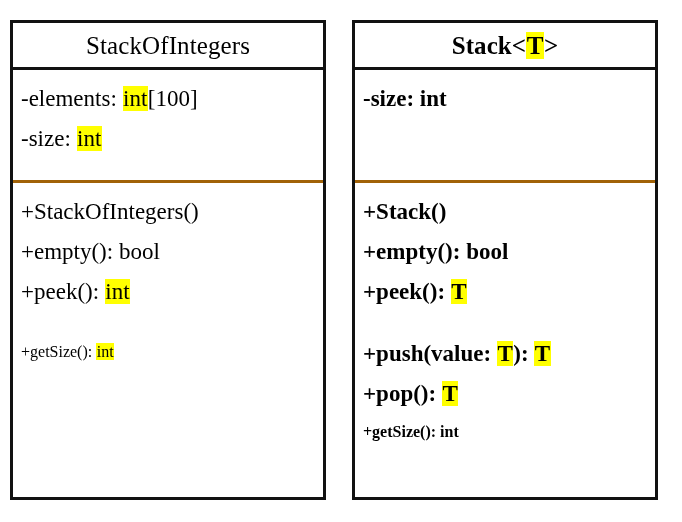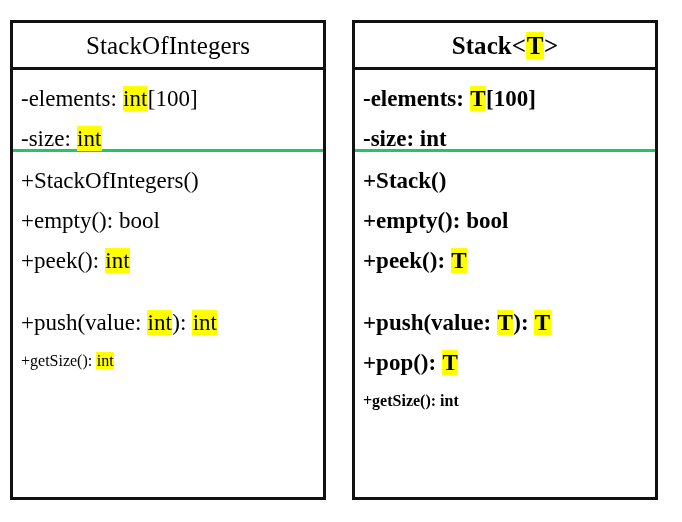--- a/index.html
+++ b/index.html
@@ -44,23 +44,23 @@
     justify-content: center;
     white-space: nowrap;
   }
   .class-name {
     font-size: 25px;
     line-height: 27px;
     letter-spacing: 0.1px;
   }
 
   .class-attributes {
-    height: 82px;
+    height: 113px;
     box-sizing: border-box;
-    border-bottom: 3px solid #22c55e;
+    border-bottom: 3px solid #a16207;
     padding: 9px 0 0 8px;
   }
   .class-methods {
     flex: 1 1 auto;
     box-sizing: border-box;
     padding: 9px 0 4px 8px;
   }
 
   .member-row {
     font-size: 23px;
@@ -93,30 +93,28 @@
       </div>
       <div class="class-attributes">
         <div class="member-row"><span>-elements: </span><span class="hl">int</span><span>[100]</span></div>
         <div class="member-row"><span>-size: </span><span class="hl">int</span></div>
       </div>
       <div class="class-methods">
         <div class="member-row"><span>+StackOfIntegers()</span></div>
         <div class="member-row"><span>+empty(): bool</span></div>
         <div class="member-row"><span>+peek(): </span><span class="hl">int</span></div>
         <div class="member-row spacer"></div>
-        <div class="member-row"><span>+push(value: </span><span class="hl">int</span><span>): </span><span class="hl">int</span></div>
         <div class="member-row small"><span>+getSize(): </span><span class="hl">int</span></div>
       </div>
     </div>
     <div class="uml-class right">
       <div class="class-header">
         <div class="class-name"><span>Stack&lt;</span><span class="hl">T</span><span>&gt;</span></div>
       </div>
       <div class="class-attributes">
-        <div class="member-row"><span>-elements: </span><span class="hl">T</span><span>[100]</span></div>
         <div class="member-row"><span>-size: int</span></div>
       </div>
       <div class="class-methods">
         <div class="member-row"><span>+Stack()</span></div>
         <div class="member-row"><span>+empty(): bool</span></div>
         <div class="member-row"><span>+peek(): </span><span class="hl">T</span></div>
         <div class="member-row spacer"></div>
         <div class="member-row"><span>+push(value: </span><span class="hl">T</span><span>): </span><span class="hl">T</span></div>
         <div class="member-row"><span>+pop(): </span><span class="hl">T</span></div>
         <div class="member-row small"><span>+getSize(): int</span></div>

